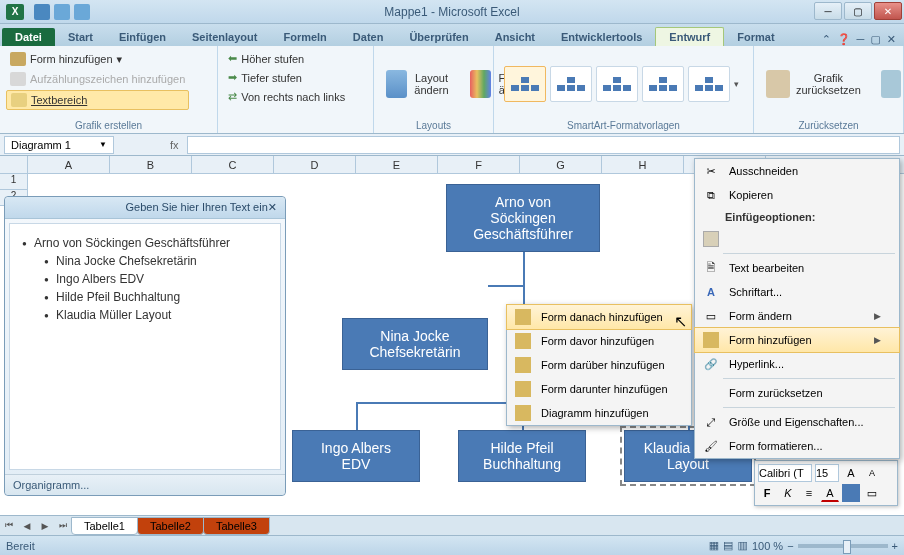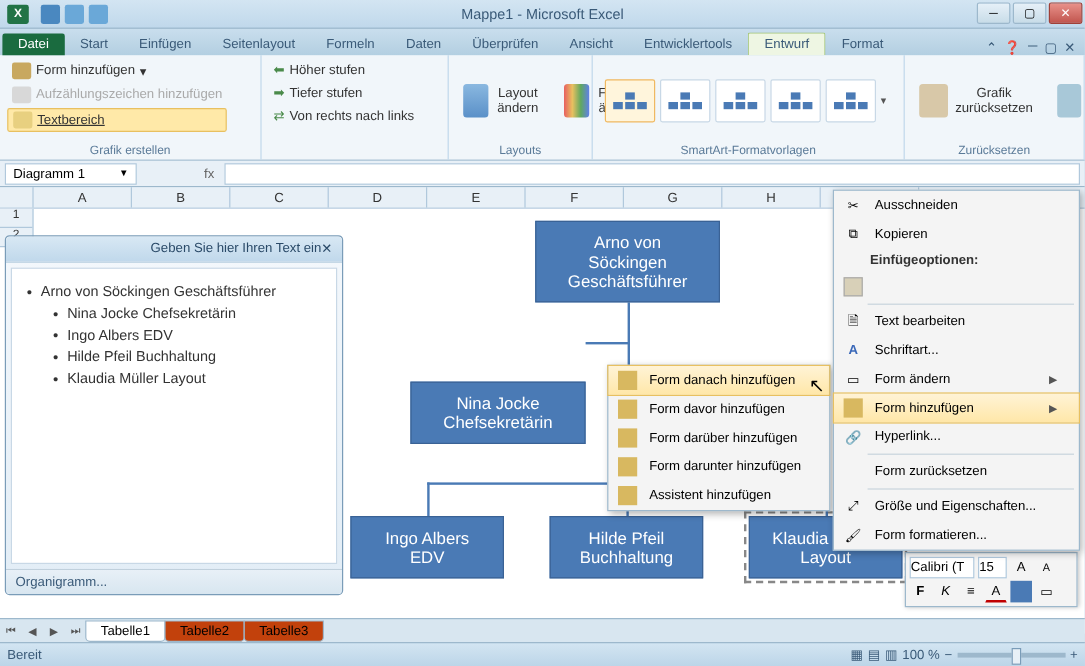--- a/index.html
+++ b/index.html
@@ -11,21 +11,21 @@
 .titlebar .qat { display: flex; gap: 4px; margin-left: 4px; }
 .titlebar .qat-item { width: 16px; height: 16px; border-radius: 2px; }
 .titlebar .title-center { position: absolute; left: 50%; transform: translateX(-50%); color: #3a5a78; font-size: 12px; }
 .titlebar .smartart-tools { position: absolute; right: 100px; background: #8bc53f; color: #fff; padding: 2px 18px; font-weight: bold; border-radius: 2px 2px 0 0; font-size: 12px; }
 .titlebar .window-controls { position: absolute; right: 2px; top: 2px; display: flex; gap: 2px; }
 .titlebar .window-controls div { width: 28px; height: 18px; display: flex; align-items: center; justify-content: center; border-radius: 2px; background: linear-gradient(#e6f0f8, #c8dce8); border: 1px solid #9db8cc; font-size: 10px; }
 .titlebar .window-controls .close { background: linear-gradient(#e8918a, #c1554e); color: #fff; border-color: #a04038; }
 
 
 .tabs-row { height: 22px; background: linear-gradient(#c9deed, #b3cfe1); display: flex; align-items: flex-end; padding-left: 2px; }
-.tabs-row .tab { padding: 3px 13px; color: #3a5a78; font-size: 11px; cursor: default; }
+.tabs-row .tab { padding: 3px 13px; color: #3a5a78; font-size: 11px; cursor: default; font-weight: bold; }
 .tabs-row .tab.file { background: #1a6b3f; color: #fff; border-radius: 2px 2px 0 0; }
 .tabs-row .tab.contextual-active { background: #eef6e3; border: 1px solid #a5c77a; border-bottom: none; border-radius: 2px 2px 0 0; }
 .tabs-row .help-controls { margin-left: auto; display: flex; gap: 6px; padding-right: 8px; color: #3a5a78; }
 
 
 .ribbon { height: 88px; background: #f1f6fa; border-bottom: 1px solid #9db8cc; display: flex; }
 .ribbon-group { border-right: 1px solid #c0d8eb; padding: 4px 6px 2px 6px; display: flex; flex-direction: column; }
 .ribbon-group .group-body { flex: 1; display: flex; gap: 4px; }
 .ribbon-group .group-label { text-align: center; color: #5a7a98; font-size: 10px; padding-top: 2px; }
 .ribbon-btn-sm { display: flex; align-items: center; gap: 4px; padding: 2px 4px; font-size: 11px; color: #333; white-space: nowrap; }
@@ -347,21 +347,21 @@
     <div class="cm-item">
         <span class="cm-icon-slot">
           <span class="ico" style="background:#d8b860"></span>
         </span>
         <span>Form darunter hinzufügen</span>
       </div>
     <div class="cm-item">
         <span class="cm-icon-slot">
           <span class="ico" style="background:#d8b860"></span>
         </span>
-        <span>Assistent hinzufügen</span>
+        <span>Diagramm hinzufügen</span>
       </div>
   </div>
 
   <div style="position:absolute;left:674px;top:138px;font-size:16px;z-index:200">↖</div>
 
   <div class="context-menu" style="left:694px;top:-16px;width:206px">
     <div class="cm-item">
         <span class="cm-icon-slot">
           <span>✂</span>
         </span>

